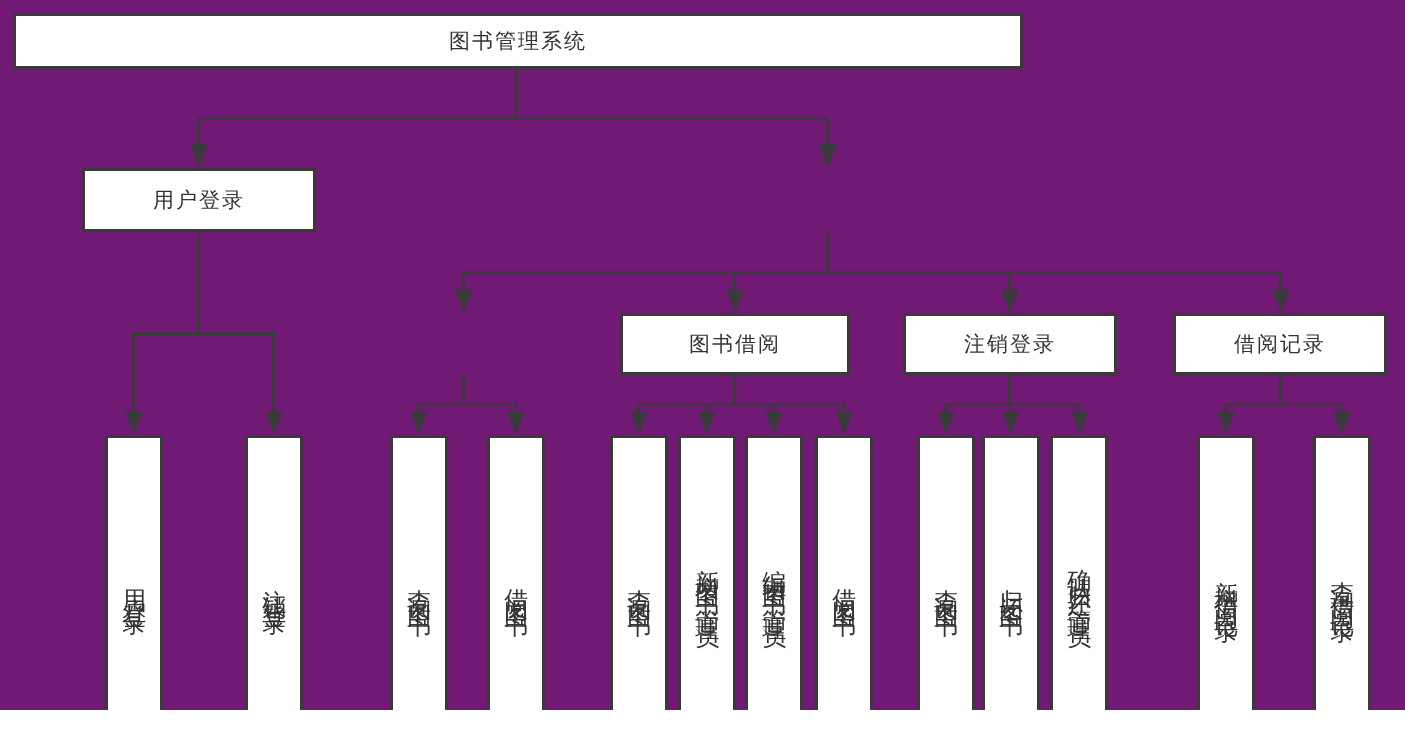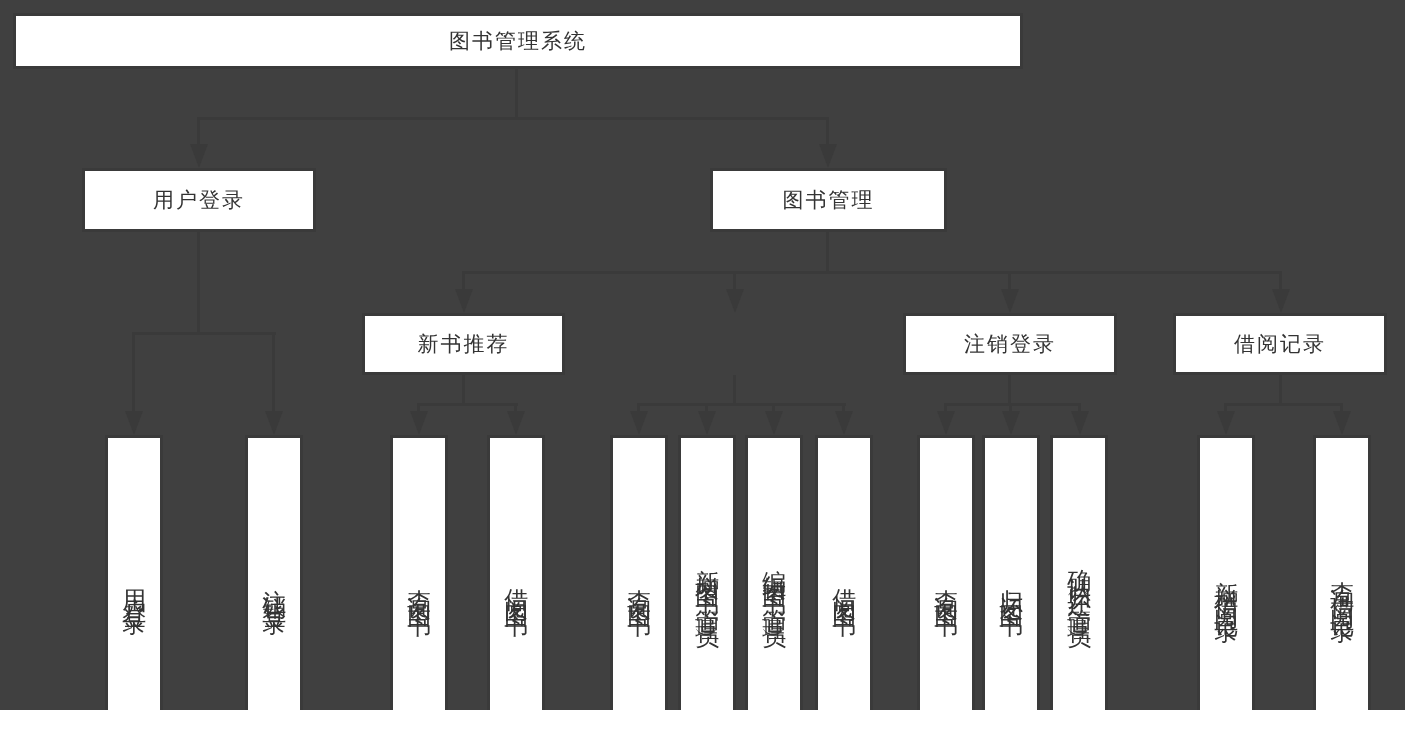--- a/index.html
+++ b/index.html
@@ -1,19 +1,19 @@
 <!DOCTYPE html>
 <html><head>
 <meta charset="utf-8">
 <style>
   html,body{margin:0;padding:0;background:#ffffff;}
   #canvas{
     position:relative;
     width:1405px;height:710px;
-    background:#404040;
+    background:#701a75;
     font-family:Liberation Sans, sans-serif;
     overflow:hidden;
   }
   .node{
     position:absolute;
     box-sizing:border-box;
     border:3px solid #3a3a3a;
     background:#ffffff;
     display:flex;align-items:center;justify-content:center;
     font-size:21px;letter-spacing:2px;color:#333333;
@@ -49,28 +49,25 @@
 <div id="canvas">
 
   <div class="node" style="left:13px;top:13px;width:1010px;height:56px;">
     <span>图书管理系统</span>
   </div>
 
   <div class="node" style="left:82px;top:168px;width:234px;height:64px;">
     <span>用户登录</span>
   </div>
 
-  <div class="node" style="left:710px;top:168px;width:237px;height:64px;">
-    <span>图书管理</span>
+
+
+  <div class="node" style="left:620px;top:313px;width:230px;height:62px;">
+    <span>图书借阅</span>
   </div>
-
-  <div class="node" style="left:362px;top:313px;width:203px;height:62px;">
-    <span>新书推荐</span>
-  </div>
-
 
   <div class="node" style="left:903px;top:313px;width:214px;height:62px;">
     <span>注销登录</span>
   </div>
 
   <div class="node" style="left:1173px;top:313px;width:214px;height:62px;">
     <span>借阅记录</span>
   </div>
 
   <div class="vleaf" style="left:105px;">用户登录</div>

